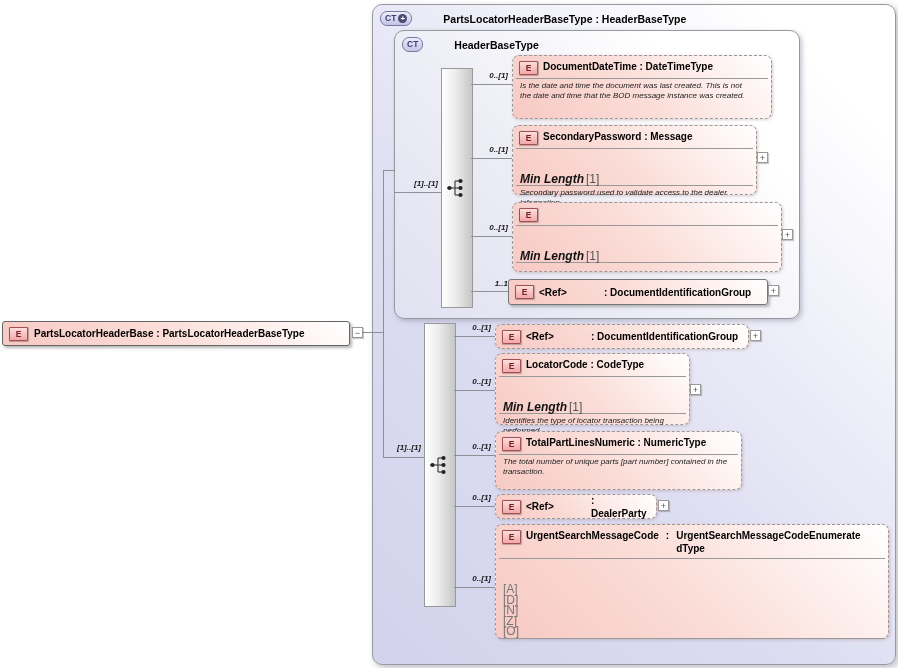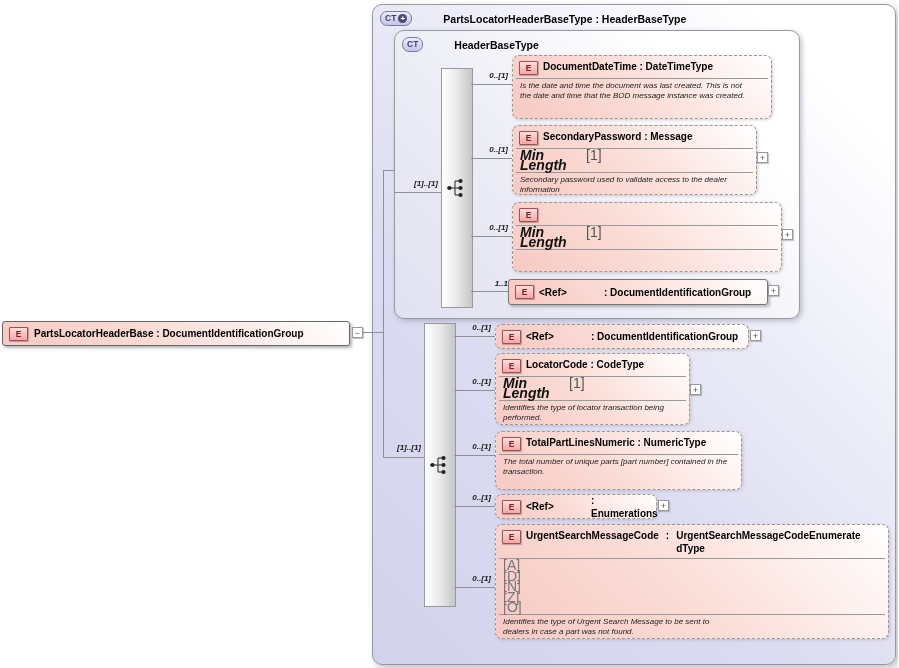--- a/index.html
+++ b/index.html
@@ -75,21 +75,21 @@
     font-weight:bold;line-height:13px;color:#000;}
   .el.ref .el-title{padding:0 6px;height:100%;align-items:center;}
   .ref-name{width:60px;flex:0 0 auto;}
   .type-wrap{width:188px;word-break:break-all;}
   .colon{margin:0 2px;}
   .e-badge{flex:0 0 auto;width:17px;height:12px;margin-top:0.5px;border:1px solid #a05050;border-radius:1px;
     background:linear-gradient(180deg,#fbdede,#f2a8a8);
     color:#7a2020;font-size:8.5px;font-weight:bold;text-align:center;line-height:12px;
     box-shadow:0.5px 0.5px 1px rgba(0,0,0,.25);}
   .sep{border-top:1px solid #999;margin:1px 3px 0 3px;}
-  .prop{display:flex;padding:1px 7px 0;font-size:14px;line-height:10.5px;}
+  .prop{display:flex;padding:1px 7px 0;font-size:12px;line-height:10.5px;margin-top:24px;}
   .prop-label{font-style:italic;font-weight:bold;color:#111;width:66px;flex:0 0 auto;}
   .prop-val{color:#555;}
   .vals{display:flex;flex-direction:column;color:#777;}
   .anno{padding:2px 7px 3px;font-size:8px;font-style:italic;color:#222;line-height:10px;}
   #el-u1 .anno{max-width:225px;} #el-l5 .anno{max-width:230px;}
   
   #root-el{position:absolute;left:2px;top:321px;width:348px;height:25px;
     border:1px solid #666;border-radius:3px;
     background:linear-gradient(45deg,#f7c9c4 0%,#fbdcd6 45%,#ffffff 100%);
     box-shadow:2px 2px 3px rgba(90,90,90,.45);
@@ -176,21 +176,21 @@
   <span id="cd-u3" class="card">0..[1]</span>
   <span id="cd-u4" class="card">1..1</span>
   <span id="cd-l1" class="card">0..[1]</span>
   <span id="cd-l2" class="card">0..[1]</span>
   <span id="cd-l3" class="card">0..[1]</span>
   <span id="cd-l4" class="card">0..[1]</span>
   <span id="cd-l5" class="card">0..[1]</span>
 
   <div id="root-el">
     <span class="e-badge">E</span>
-    <span>PartsLocatorHeaderBase : DocumentIdentificationGroup</span>
+    <span>PartsLocatorHeaderBase : PartsLocatorHeaderBaseType</span>
   </div>
   <div id="xp-root" class="xp">−</div>
 
   <div id="el-u1" class="el">
     <div class="el-title">
       <span class="e-badge">E</span>
       <span>DocumentDateTime : DateTimeType</span>
     </div>
     <div class="sep"></div>
     <div class="anno">Is the date and time the document was last created. This is not the date and time that the BOD message instance was created.</div>
@@ -263,21 +263,21 @@
       <span>TotalPartLinesNumeric : NumericType</span>
     </div>
     <div class="sep"></div>
     <div class="anno">The total number of unique parts [part number] contained in the transaction.</div>
   </div>
 
   <div id="el-l4" class="el ref">
     <div class="el-title">
       <span class="e-badge">E</span>
       <span class="ref-name">&lt;Ref&gt;</span>
-      <span>: Enumerations</span>
+      <span>: DealerParty</span>
     </div>
   </div>
   <div id="xp-l4" class="xp">+</div>
 
   <div id="el-l5" class="el">
     <div class="el-title">
       <span class="e-badge">E</span>
       <span>UrgentSearchMessageCode</span>
       <span class="colon">:</span>
       <span class="type-wrap">UrgentSearchMessageCodeEnumeratedType</span>
@@ -286,16 +286,15 @@
     <div class="prop">
       <span class="vals">
         <span>[A]</span>
         <span>[D]</span>
         <span>[N]</span>
         <span>[Z]</span>
         <span>[O]</span>
       </span>
     </div>
     <div class="sep"></div>
-    <div class="anno">Identifies the type of Urgent Search Message to be sent to dealers in case a part was not found.</div>
   </div>
 
 </div>
 
 </body></html>

